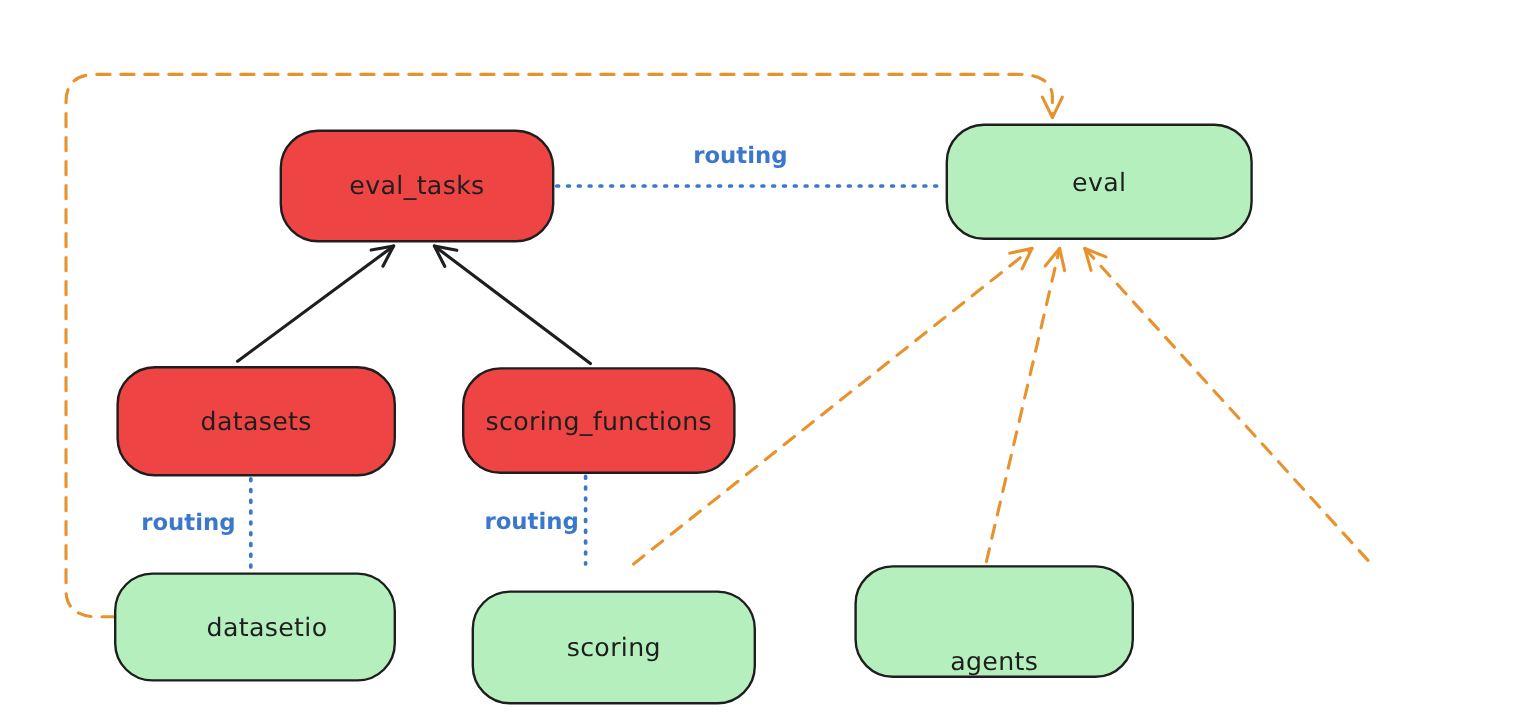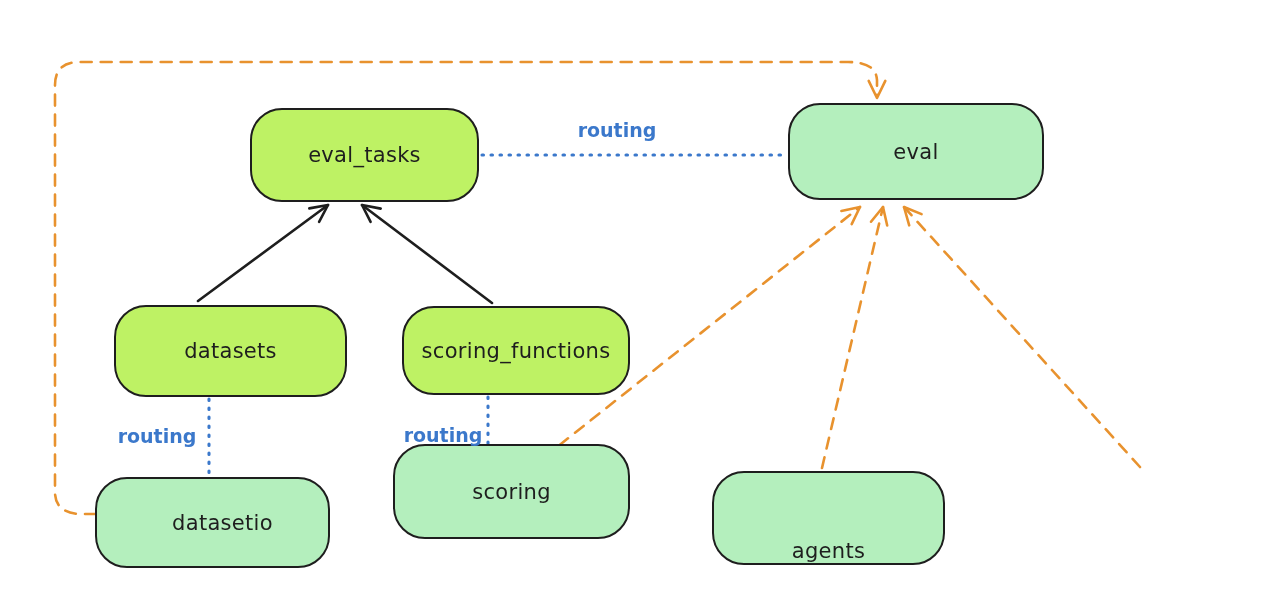--- a/index.html
+++ b/index.html
@@ -6,21 +6,21 @@
   .canvas{
     position:relative;width:1280px;height:596px;background:#ffffff;
     font-family:"DejaVu Sans", sans-serif;overflow:hidden;
   }
   .edges{position:absolute;left:0;top:0;width:1280px;height:596px;}
   .node{
     position:absolute;display:flex;align-items:center;justify-content:center;
     border:2.4px solid #1e1e1e;border-radius:32px;box-sizing:border-box;
     font-size:21px;color:#1e1e1e;letter-spacing:0.3px;
   }
-  .node.blue{background:#bef264;margin-left:17px;}
+  .node.blue{background:#ef4444;}
   .node.green{background:#b4efbd;}
   .edge{fill:none;stroke-width:2.6;stroke-linecap:round;stroke-linejoin:round;}
   .edge.dotted{stroke-width:3.1;stroke-dasharray:1.5 7.5;}
   .edge.dashed{stroke-dasharray:11 9;}
   .edge.head{stroke-dasharray:none;}
   .edge-label{
     position:absolute;transform:translate(-50%,-50%);
     font-size:19px;font-weight:bold;white-space:nowrap;
   }
 </style>
@@ -53,21 +53,21 @@
     </div>
     <div class="node blue" style="left: 97px; top: 305px; width: 233px; height: 92px;">
       <span>datasets</span>
     </div>
     <div class="node blue" style="left: 385px; top: 306px; width: 228px; height: 89px;">
       <span>scoring_functions</span>
     </div>
     <div class="node green" style="left: 95px; top: 477px; width: 235px; height: 91px; padding-left: 20px;">
       <span>datasetio</span>
     </div>
-    <div class="node green" style="left: 393px; top: 444px; width: 237px; height: 95px;">
+    <div class="node green" style="left: 393px; top: 492px; width: 237px; height: 95px;">
       <span>scoring</span>
     </div>
     <div class="node green" style="left: 712px; top: 471px; width: 233px; height: 94px; align-items: flex-end;">
       <span>agents</span>
     </div>
     <div class="edge-label" style="left: 617px; top: 130px; color: rgb(59, 120, 203);">routing</div>
     <div class="edge-label" style="left: 157px; top: 436px; color: rgb(59, 120, 203);">routing</div>
     <div class="edge-label" style="left: 443px; top: 435px; color: rgb(59, 120, 203);">routing</div>
   </div>
 

